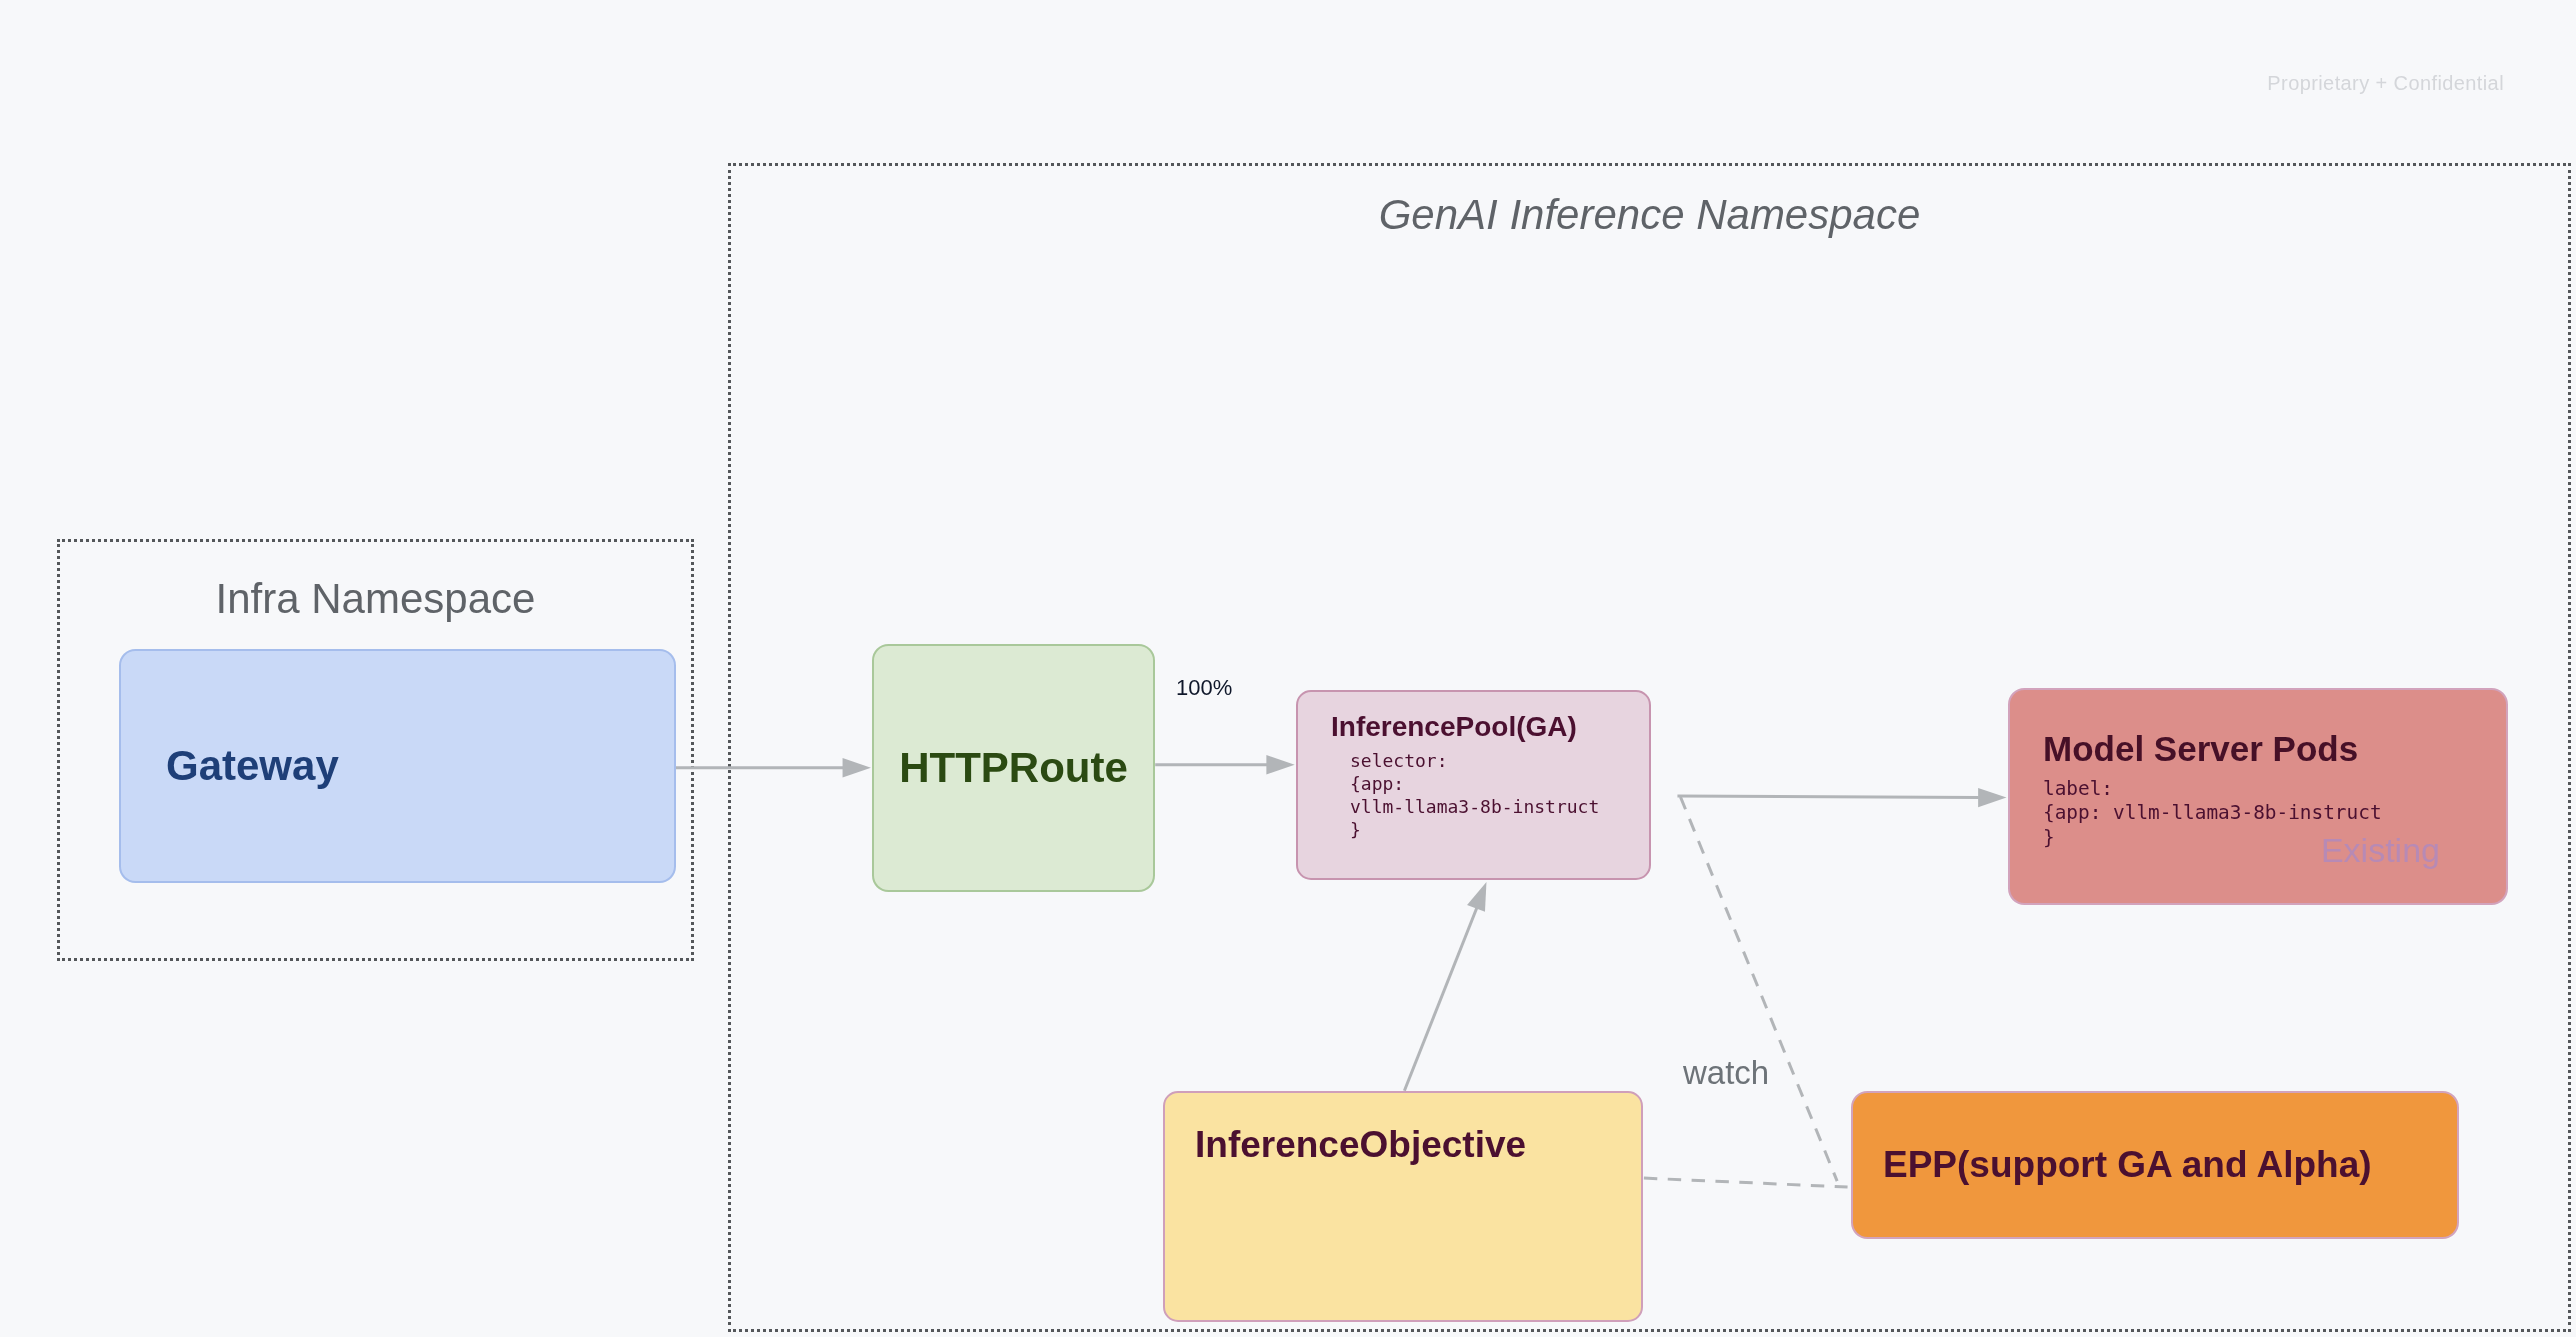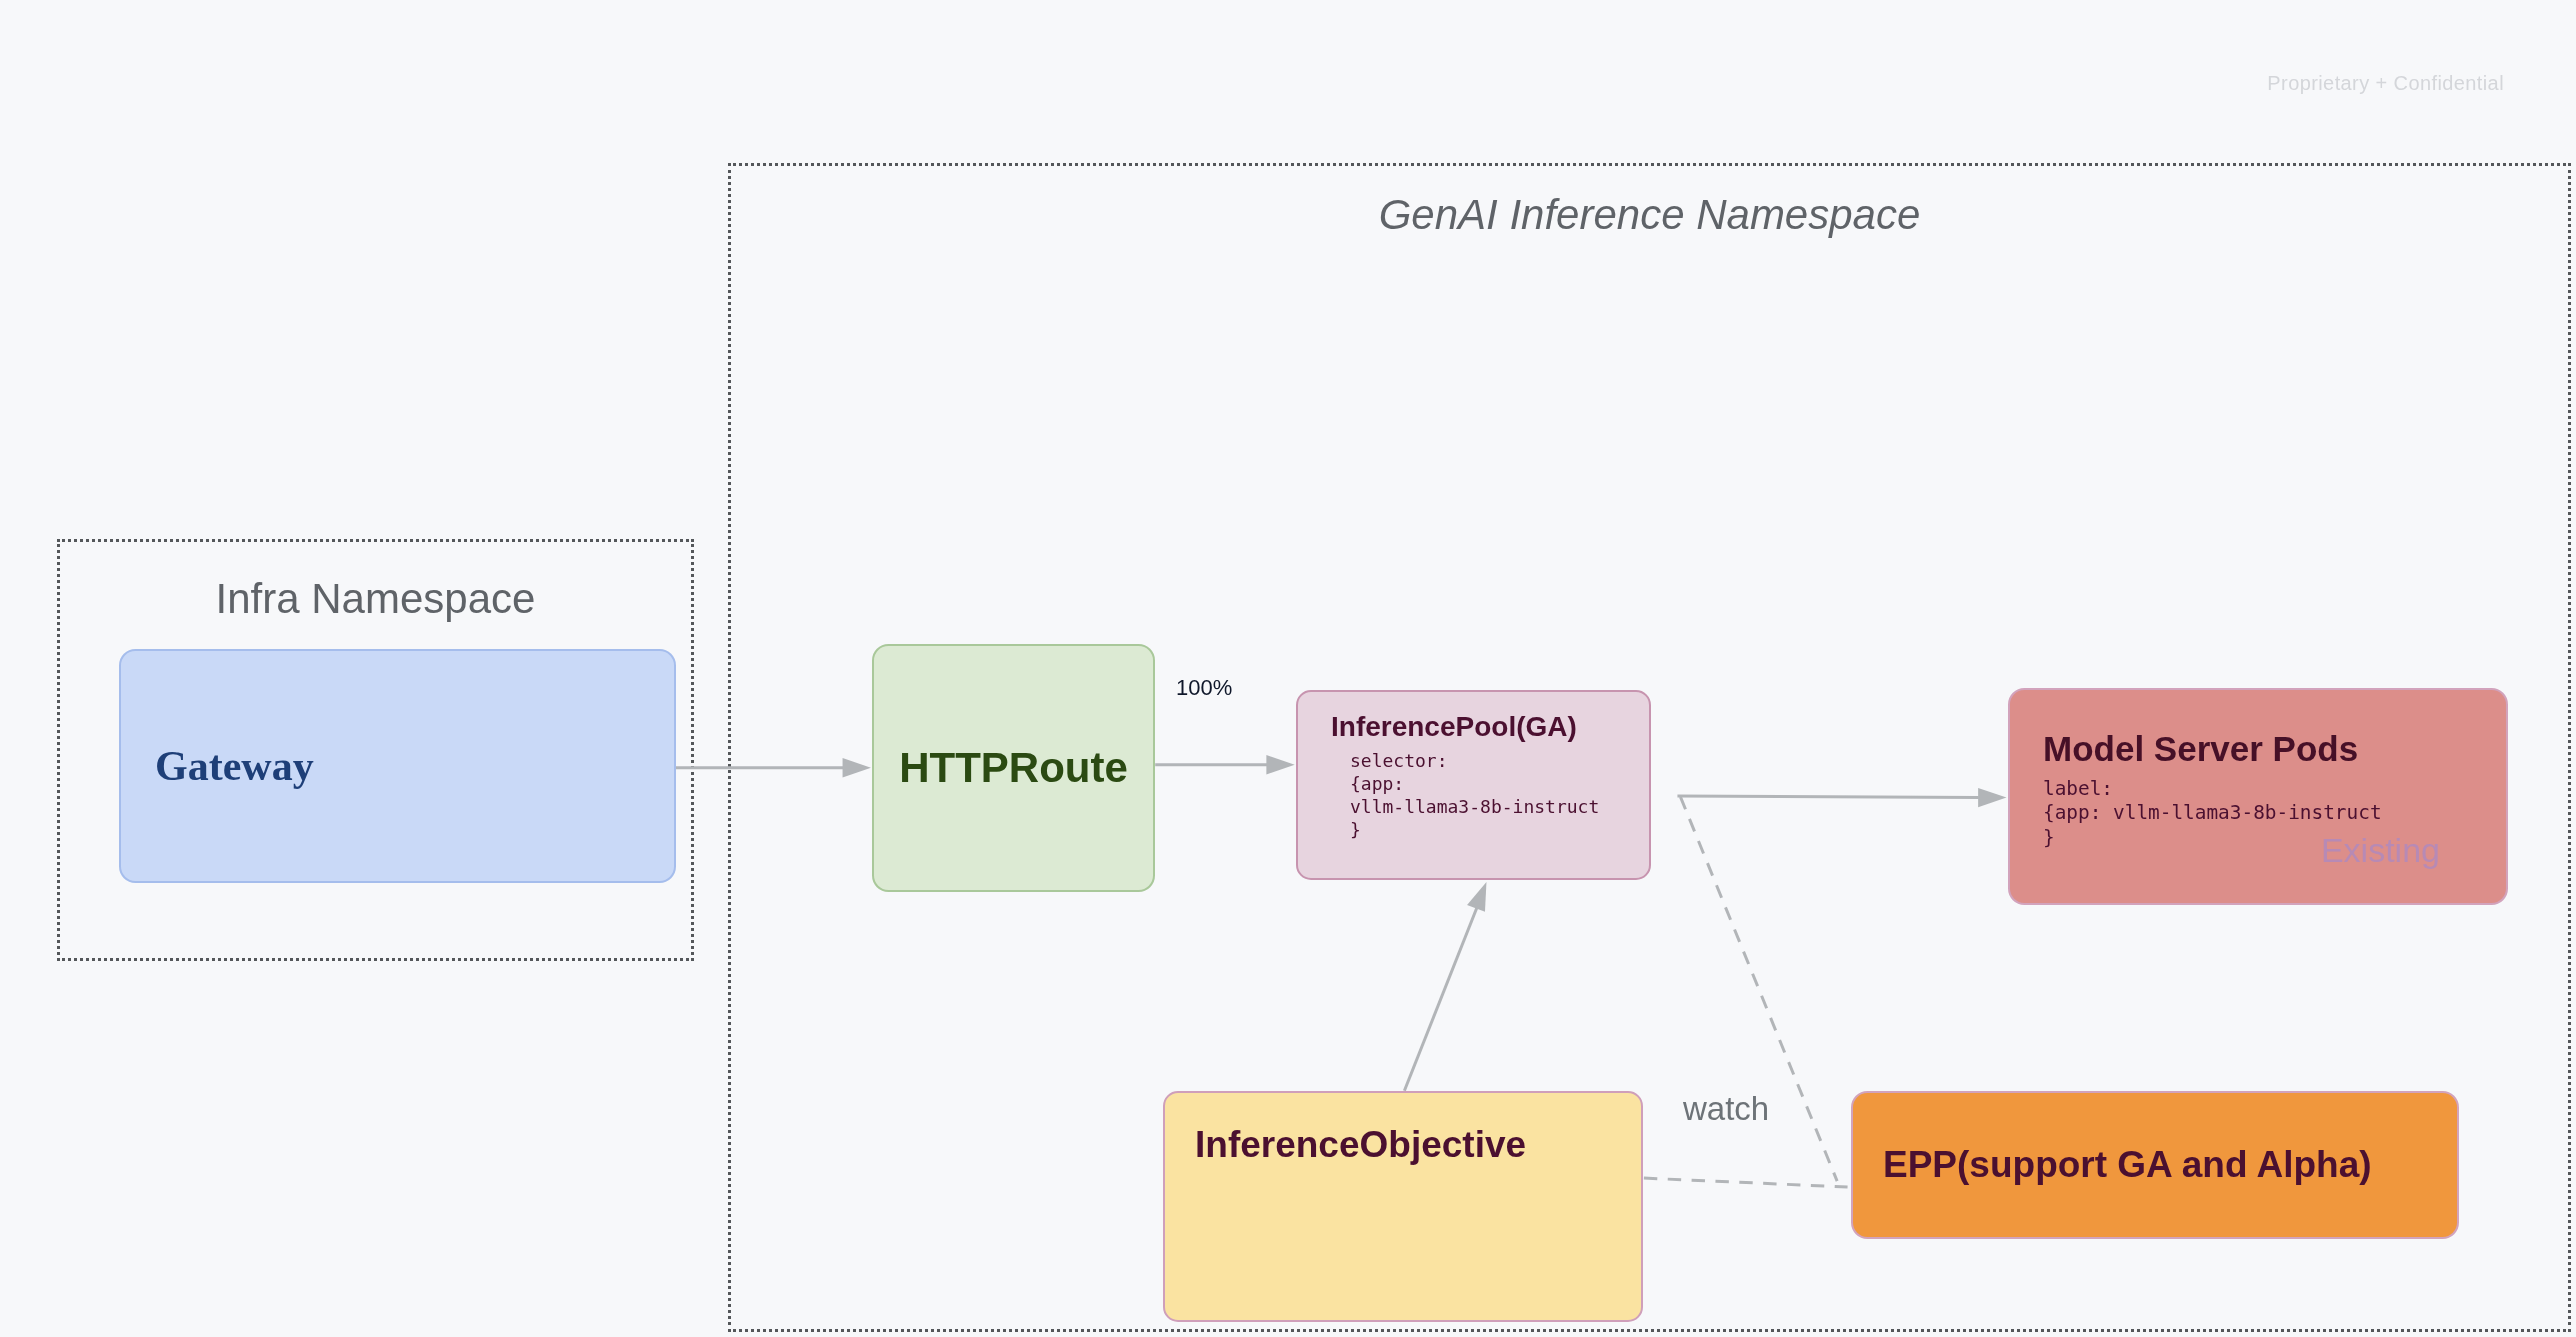--- a/index.html
+++ b/index.html
@@ -42,22 +42,21 @@
     position: absolute;
     border-radius: 16.4px;
     box-sizing: border-box;
     z-index: 2;
   }
 
   #gateway {
     left: 119px; top: 649px; width: 557px; height: 234px;
     background: #c9d9f7; border: 2.2px solid #a5bdec;
     display: flex; align-items: center;
-    padding-left: 34px;
-    font-family: Liberation Serif, serif;
+    padding-left: 45px;
   }
   #gateway .node-label { font-size: 42px; font-weight: bold; color: #1e3f78; }
 
   #httproute {
     left: 872px; top: 644px; width: 283px; height: 248px;
     background: #dcead3; border: 2.2px solid #a9c89a;
     display: flex; align-items: center; justify-content: center;
   }
   #httproute .node-label { font-size: 42px; font-weight: bold; color: #2b4a12; }
 
@@ -101,21 +100,21 @@
   #epp .node-label { font-size: 37px; font-weight: bold; color: #4b1030; }
 
   .code {
     font-family: "DejaVu Sans Mono", "Liberation Mono", monospace;
     color: #4b1030;
     white-space: pre-line;
   }
 
   .edge-label { position: absolute; z-index: 3; }
   #label-100 { left: 1176px; top: 675px; font-size: 22px; color: #0f172a; }
-  #label-watch { left: 1683px; top: 1090px; font-size: 33px; color: #6d7378; }
+  #label-watch { left: 1683px; top: 1054px; font-size: 33px; color: #6d7378; }
 </style>
 </head>
 <body>
 
 <div class="watermark">Proprietary + Confidential</div>
 
 <div class="ns-box" id="genai-ns">
   <div class="ns-title" id="genai-title">GenAI Inference Namespace</div>
 </div>
 <div class="ns-box" id="infra-ns">

